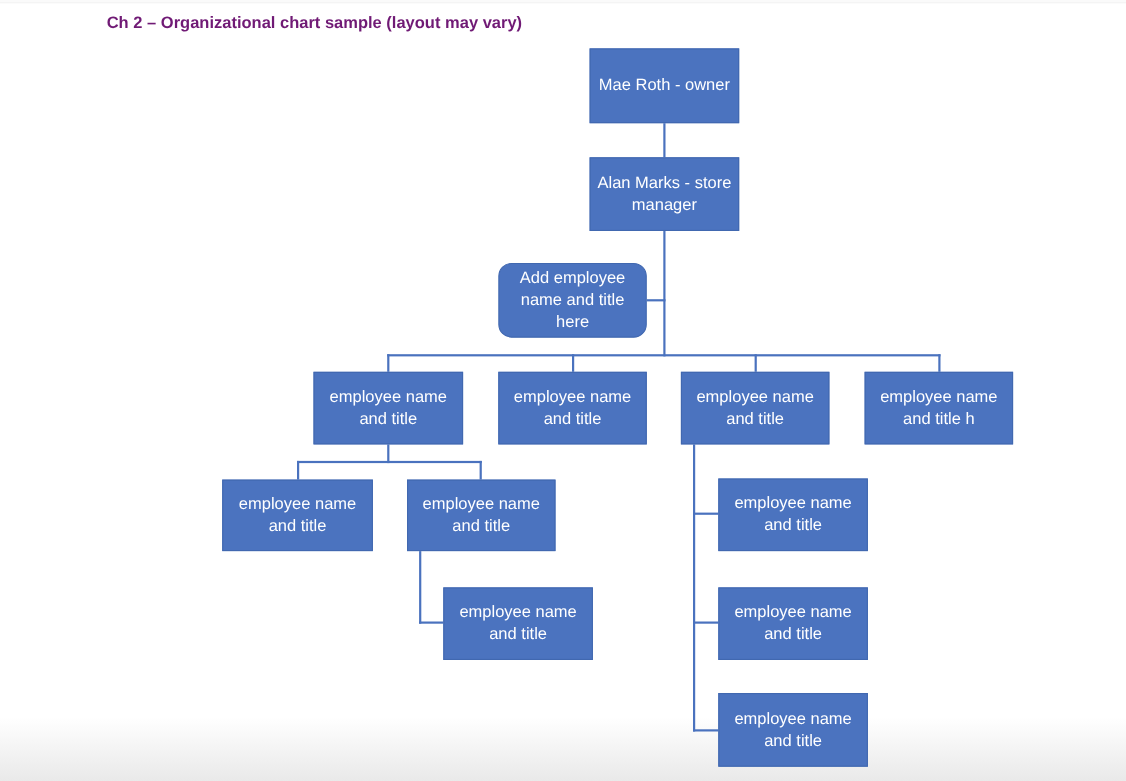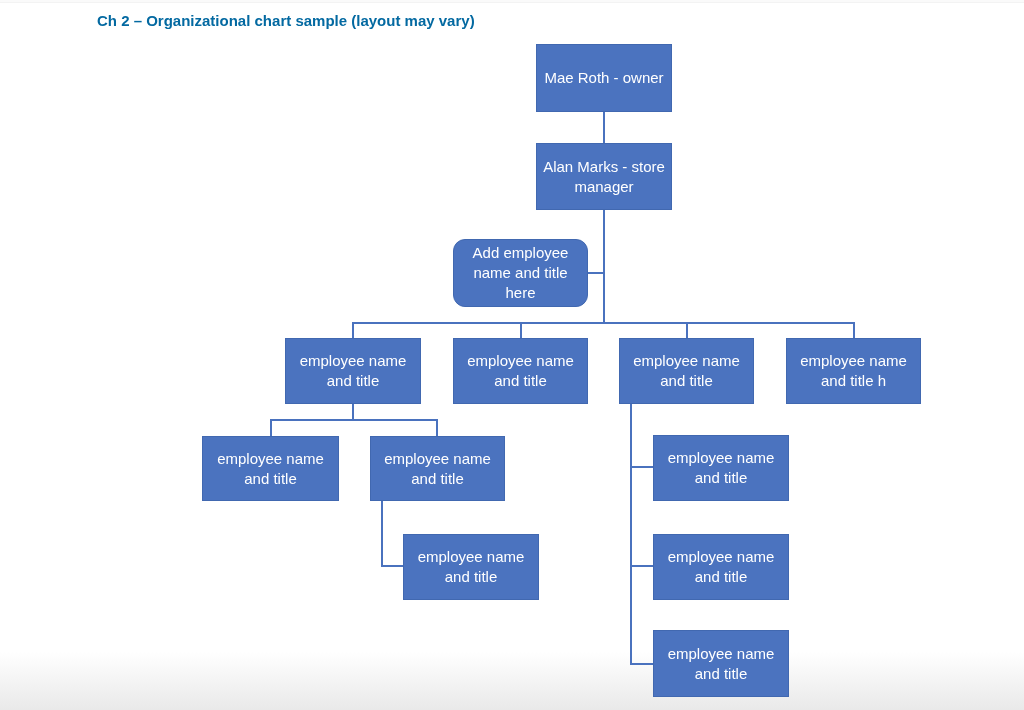--- a/index.html
+++ b/index.html
@@ -18,21 +18,21 @@
   .bottom-fade {
     position: absolute; left: 0; bottom: 0; width: 1024px; height: 58px;
     background: linear-gradient(to bottom, rgba(233,233,233,0), #e9e9e9);
     z-index: 0;
   }
   .page-title {
     position: absolute;
     left: 97px; top: 12px;
     font-size: 15px;
     font-weight: bold;
-    color: #0369a1;
+    color: #701a75;
     white-space: nowrap;
     z-index: 2;
   }
   .node {
     position: absolute;
     box-sizing: border-box;
     background: #4b73bf;
     border: 1px solid #4168b0;
     color: #ffffff;
     display: flex;

